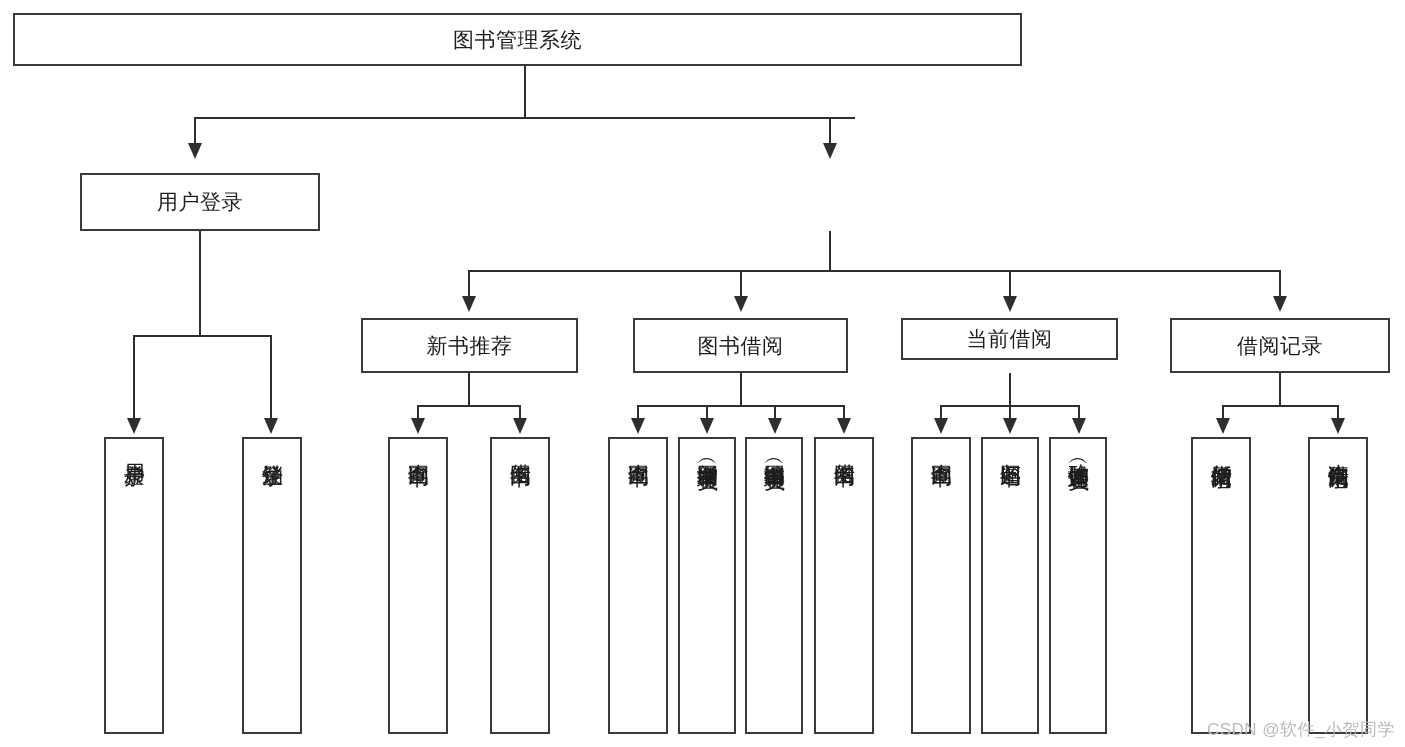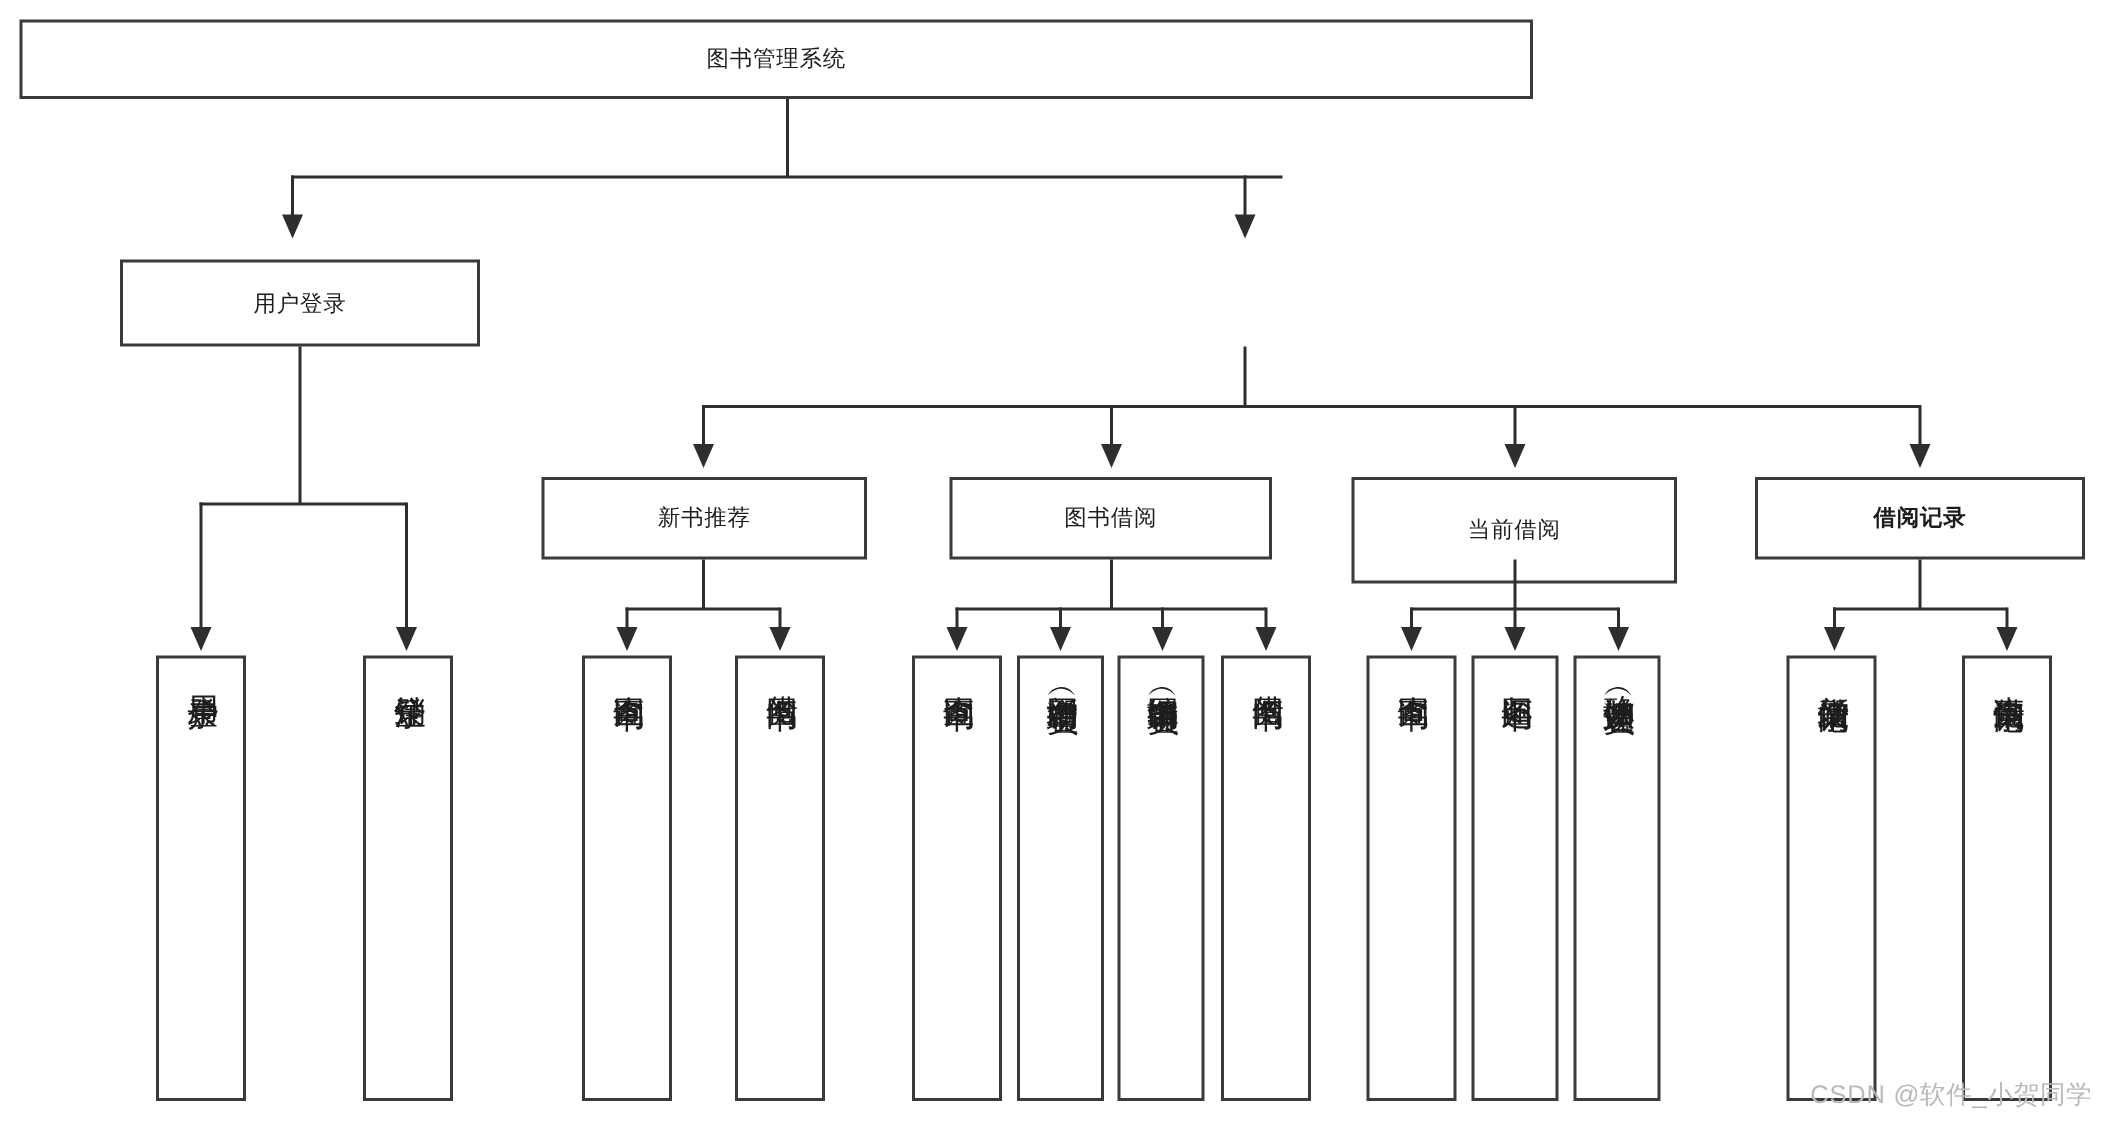--- a/index.html
+++ b/index.html
@@ -21,21 +21,21 @@
     position: absolute;
     box-sizing: border-box;
     border: 2px solid #3a3a3a;
     background: #ffffff;
     display: flex;
     align-items: center;
     justify-content: center;
     color: #1d1d1d;
   }
   .node.horiz {
-    font-size: 15px;
+    font-size: 21px;
     letter-spacing: 0.5px;
   }
   .node.vert {
     writing-mode: vertical-rl;
     text-orientation: upright;
     font-size: 21px;
     line-height: 1.18;
     padding: 8px 0;
     letter-spacing: 1px;
     text-align: left;
@@ -107,24 +107,24 @@
   <div class="arrow" style="left:1003px; top:296px;"></div>
   <div class="link v" style="left:1279px; top:270px; height:28px;"></div>
   <div class="arrow" style="left:1273px; top:296px;"></div>
 
   <div class="node horiz" style="left:633px; top:318px; width:215px; height:55px;">
     <span>图书借阅</span>
   </div>
   <div class="node horiz" style="left:361px; top:318px; width:217px; height:55px;">
     <span>新书推荐</span>
   </div>
-  <div class="node horiz" style="left:901px; top:318px; width:217px; height:71px;">
+  <div class="node horiz" style="left:901px; top:318px; width:217px; height:42px;">
     <span>当前借阅</span>
   </div>
-  <div class="node horiz" style="left:1170px; top:318px; width:220px; height:55px;font-weight:bold;">
+  <div class="node horiz" style="left:1170px; top:318px; width:220px; height:55px;">
     <span>借阅记录</span>
   </div>
 
   <div class="link v" style="left:468px; top:373px; height:33px;"></div>
   <div class="link h" style="left:417px; top:405px; width:103px;"></div>
   <div class="link v" style="left:417px; top:405px; height:15px;"></div>
   <div class="arrow" style="left:411px; top:418px;"></div>
   <div class="link v" style="left:519px; top:405px; height:15px;"></div>
   <div class="arrow" style="left:513px; top:418px;"></div>
 

